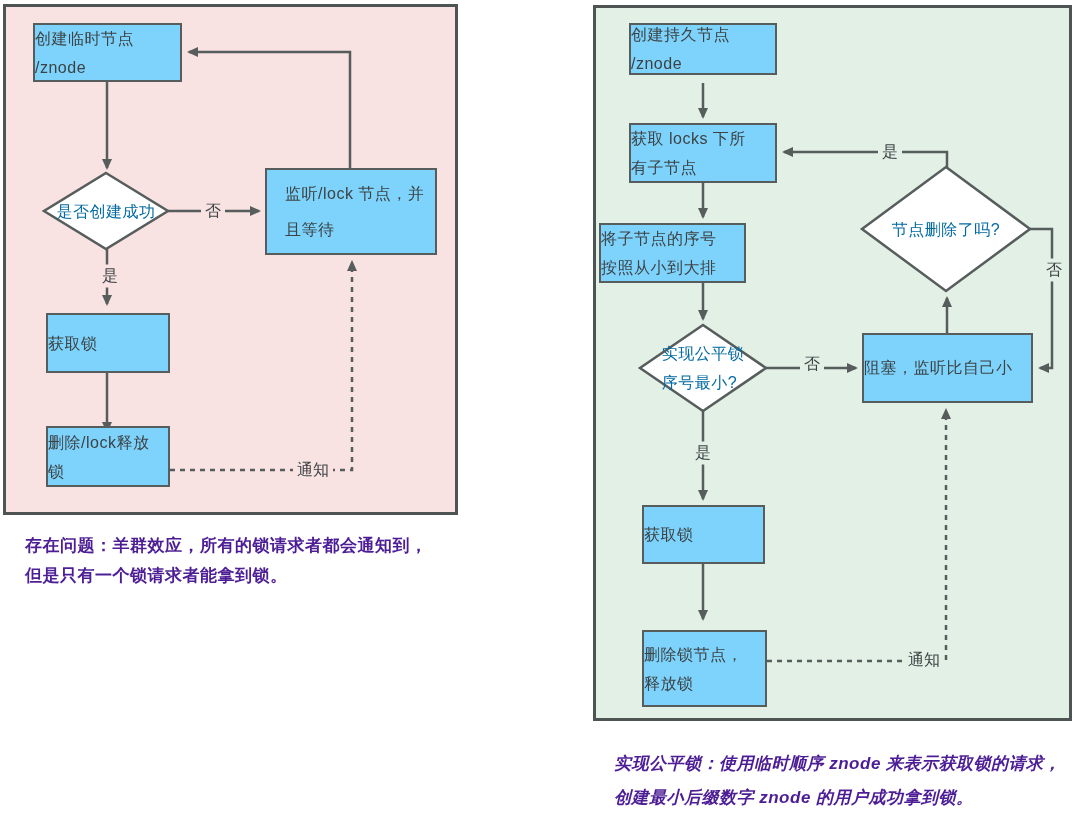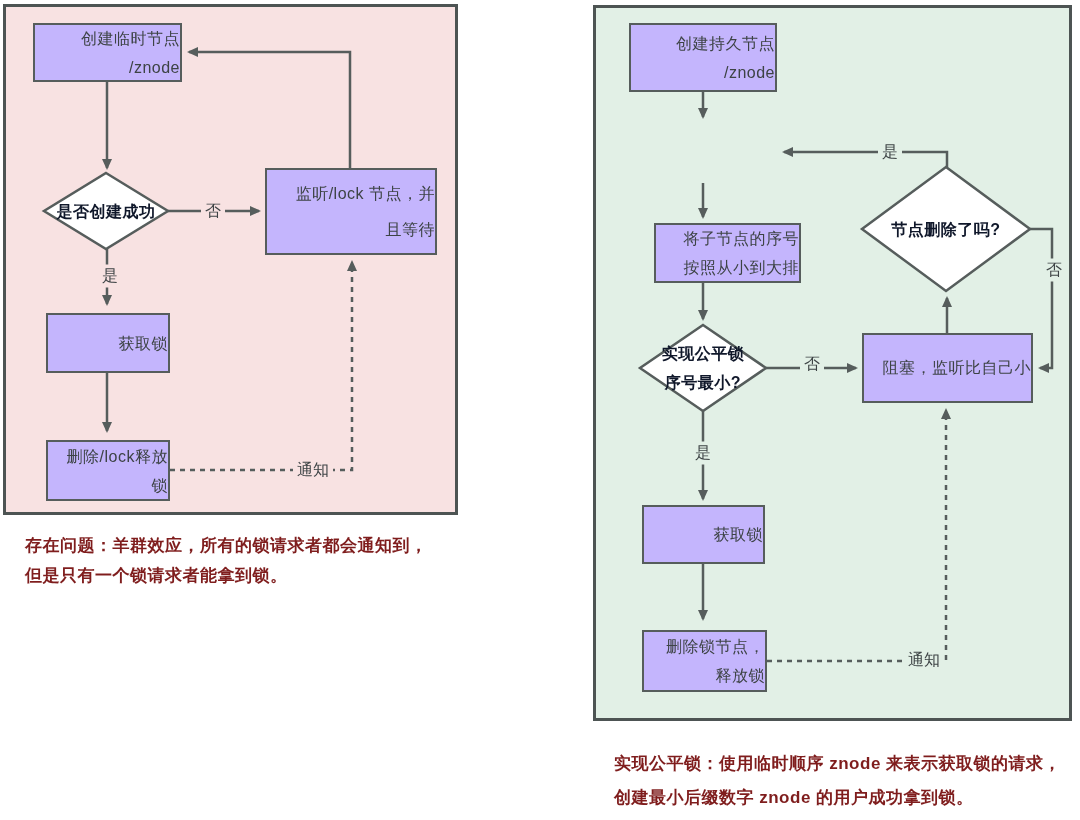--- a/index.html
+++ b/index.html
@@ -6,46 +6,46 @@
   #stage{
     position:relative;width:1080px;height:820px;overflow:hidden;
     font-family:"Liberation Sans","DejaVu Sans",sans-serif;
     background:#ffffff;
   }
   .panel{position:absolute;border:3px solid #4d5453;box-sizing:border-box;z-index:1;}
   #panel-left{left:3px;top:4px;width:455px;height:511px;background:#f8e2e2;}
   #panel-right{left:593px;top:5px;width:479px;height:716px;background:#e2f0e6;}
   #wires{position:absolute;left:0;top:0;width:1080px;height:820px;z-index:2;pointer-events:none;}
   .node{
-    position:absolute;z-index:3;background:#c4b5fd;border:2.5px solid #565d5c;
-    box-sizing:border-box;display:flex;flex-direction:column;align-items:flex-end;justify-content:center;
+    position:absolute;z-index:3;background:#7dd3fc;border:2.5px solid #565d5c;
+    box-sizing:border-box;display:flex;flex-direction:column;align-items:flex-start;justify-content:center;
     text-align:center;font-size:16px;line-height:29px;color:#3d4345;letter-spacing:0.5px;
   }
   .node span{display:block;white-space:nowrap;}
   .lh36{line-height:36px;padding-left:18px;}
   .lh32{line-height:32px;}
   .dtext{
     position:absolute;z-index:3;transform:translate(-50%,-50%);
-    display:flex;flex-direction:column;align-items:center;text-align:center;
-    font-size:16px;line-height:29px;color:#0f172a;letter-spacing:0.5px;font-weight:bold;
+    display:flex;flex-direction:column;align-items:flex-start;text-align:center;
+    font-size:16px;line-height:29px;color:#0369a1;letter-spacing:0.5px;
   }
   .dtext span{display:block;white-space:nowrap;}
   .tag{
     position:absolute;z-index:3;transform:translate(-50%,-50%);
     font-size:16px;color:#3d4345;padding:1px 4px;white-space:nowrap;
   }
   .tag.pink{background:#f8e2e2;}
   .tag.green{background:#e2f0e6;}
   .caption{
-    position:absolute;z-index:3;color:#7f1d1d;font-weight:bold;
+    position:absolute;z-index:3;color:#4c1d95;font-weight:bold;
     font-size:17px;letter-spacing:0.5px;white-space:nowrap;
   }
   .caption div{display:block;}
   #caption-left{left:25px;top:531px;line-height:30px;}
-  #caption-right{left:614px;top:747px;line-height:34px;}
+  #caption-right{left:614px;top:747px;line-height:34px;font-style:italic;}
 </style>
 </head>
 <body>
 
 <div id="stage">
 
   <div class="panel" id="panel-left"></div>
   <div class="panel" id="panel-right"></div>
 
   <svg id="wires" viewBox="0 0 1080 820" xmlns="http://www.w3.org/2000/svg">
@@ -92,41 +92,45 @@
 
   <div class="node lh36" style="left:265px;top:168px;width:172px;height:87px;">
     <span>监听/lock 节点，并</span>
     <span>且等待</span>
   </div>
 
   <div class="node" style="left:46px;top:313px;width:124px;height:60px;">
     <span>获取锁</span>
   </div>
 
-  <div class="node" style="left:46px;top:440px;width:124px;height:61px;">
+  <div class="node" style="left:46px;top:426px;width:124px;height:61px;">
     <span>删除/lock释放</span>
     <span>锁</span>
   </div>
 
   <div class="tag pink" style="left:213px;top:211px;">否</div>
   <div class="tag pink" style="left:110px;top:276px;">是</div>
   <div class="tag pink" style="left:313px;top:470px;">通知</div>
 
   <div class="caption" id="caption-left">
     <div>存在问题：羊群效应，所有的锁请求者都会通知到，</div>
     <div>但是只有一个锁请求者能拿到锁。</div>
   </div>
 
-  <div class="node" style="left:629px;top:23px;width:148px;height:69px;">
+  <div class="node" style="left:629px;top:23px;width:148px;height:52px;">
     <span>创建持久节点</span>
     <span>/znode</span>
   </div>
 
+  <div class="node" style="left:629px;top:123px;width:148px;height:60px;">
+    <span>获取 locks 下所</span>
+    <span>有子节点</span>
+  </div>
 
-  <div class="node" style="left:654px;top:223px;width:147px;height:60px;">
+  <div class="node" style="left:599px;top:223px;width:147px;height:60px;">
     <span>将子节点的序号</span>
     <span>按照从小到大排</span>
   </div>
 
   <div class="dtext" style="left:703px;top:368px;">
     <span>实现公平锁</span>
     <span>序号最小?</span>
   </div>
 
   <div class="node lh32" style="left:862px;top:333px;width:171px;height:70px;">
@@ -134,21 +138,21 @@
   </div>
 
   <div class="dtext lh32" style="left:946px;top:229px;">
     <span>节点删除了吗?</span>
   </div>
 
   <div class="node" style="left:642px;top:505px;width:123px;height:59px;">
     <span>获取锁</span>
   </div>
 
-  <div class="node" style="left:642px;top:630px;width:125px;height:62px;">
+  <div class="node" style="left:642px;top:630px;width:125px;height:77px;">
     <span>删除锁节点，</span>
     <span>释放锁</span>
   </div>
 
   <div class="tag green" style="left:890px;top:152px;">是</div>
   <div class="tag green" style="left:1054px;top:270px;">否</div>
   <div class="tag green" style="left:812px;top:364px;">否</div>
   <div class="tag green" style="left:703px;top:453px;">是</div>
   <div class="tag green" style="left:924px;top:660px;">通知</div>
 

